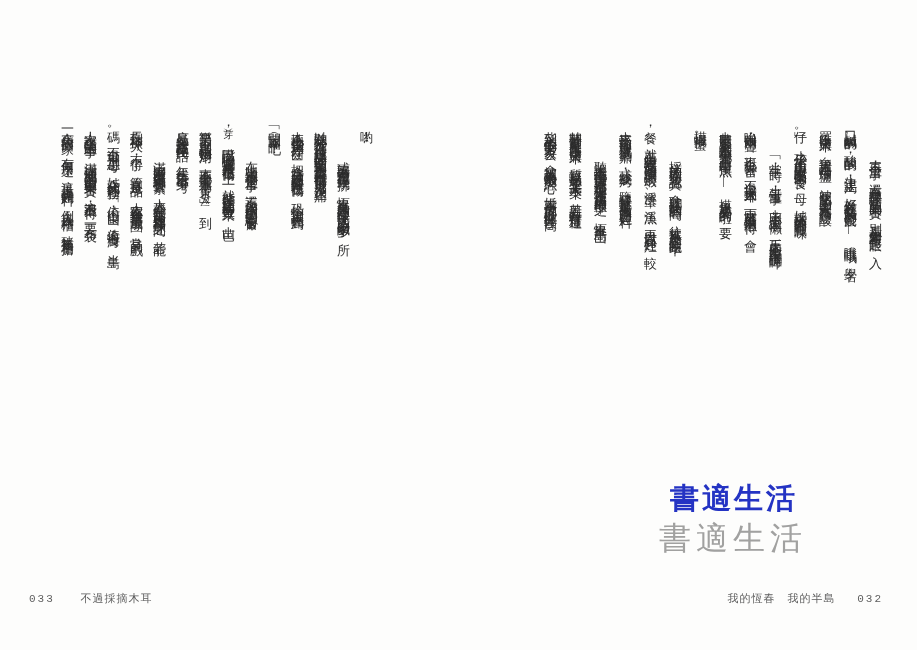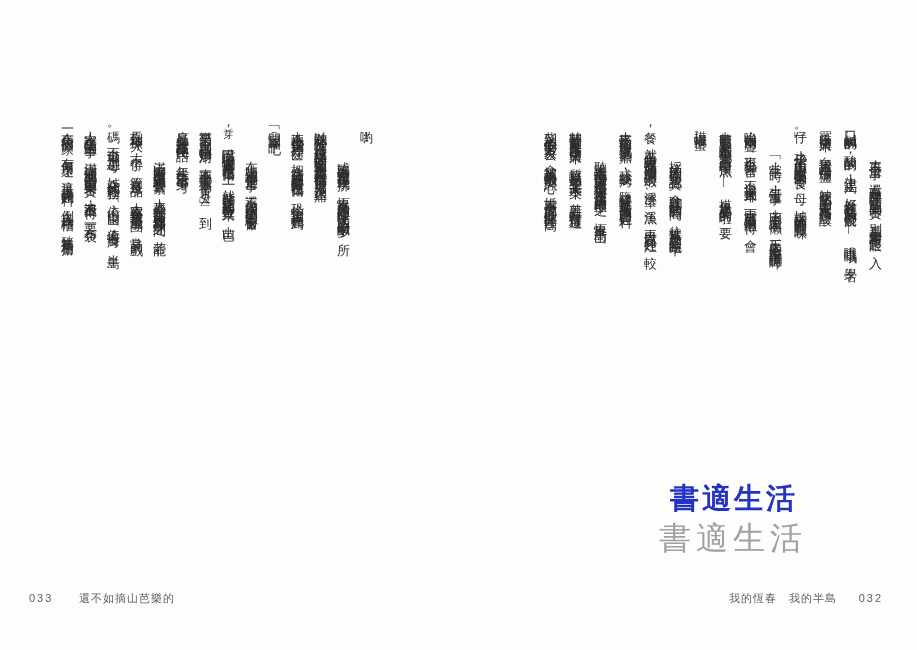--- a/index.html
+++ b/index.html
@@ -45,21 +45,21 @@
     position: absolute;
     top: 591px;
     font-size: 11px;
     color: #5d5d5d;
     letter-spacing: 1px;
     white-space: nowrap;
   }
   .footer-left { left: 29px; }
   .footer-right { right: 34px; margin-left: 13px; }
   .footer .pgnum {
-    font-family: Liberation Sans, sans-serif;
+    font-family: Liberation Mono, monospace;
     letter-spacing: 2px;
   }
   .footer-left .chapter { margin-left: 22px; }
   .footer-right .pgnum { margin-left: 18px; }
   
   .watermark {
     position: absolute;
     mix-blend-mode: multiply;
     white-space: nowrap;
     line-height: 1;
@@ -117,21 +117,21 @@
       <div class="col indent"><span>採摘的工作必須認真，會耽擱較久的時間，往往來不及趕回家吃中</span></div>
       <div class="col"><span>餐，就在山中終年潺潺的溪澗抓溪蝦、溪蟹、溪魚，再以溪石起灶，較</span></div>
       <div class="col"><span>大較平的那塊就成了鍋鼎，或炒或烤，鹽酸仔就是最天然的鹽巴佐料。</span></div>
       <div class="col indent"><span>聽說本地南排灣族還把這種樹木當作選婿的標準之一，恆春半島山</span></div>
       <div class="col"><span>林間處處可見羅氏鹽膚木，質輕易燃並非上等木柴，若男方時常打這種</span></div>
       <div class="col"><span>柴到心儀的女方家去，會被認為懶散不經心，婚事不成的可能性比較高</span></div>
     </div>
 
   <div class="footer footer-left">
     <span class="pgnum">033</span>
-    <span class="chapter">還不如摘山芭樂的</span>
+    <span class="chapter">不過採摘木耳</span>
   </div>
 
   <div class="footer footer-right">
     <span class="booktitle">我的恆春　我的半島</span>
     <span class="pgnum">032</span>
   </div>
 
   <div class="watermark watermark-blue">書適生活</div>
   <div class="watermark watermark-gray">書適生活</div>
 

